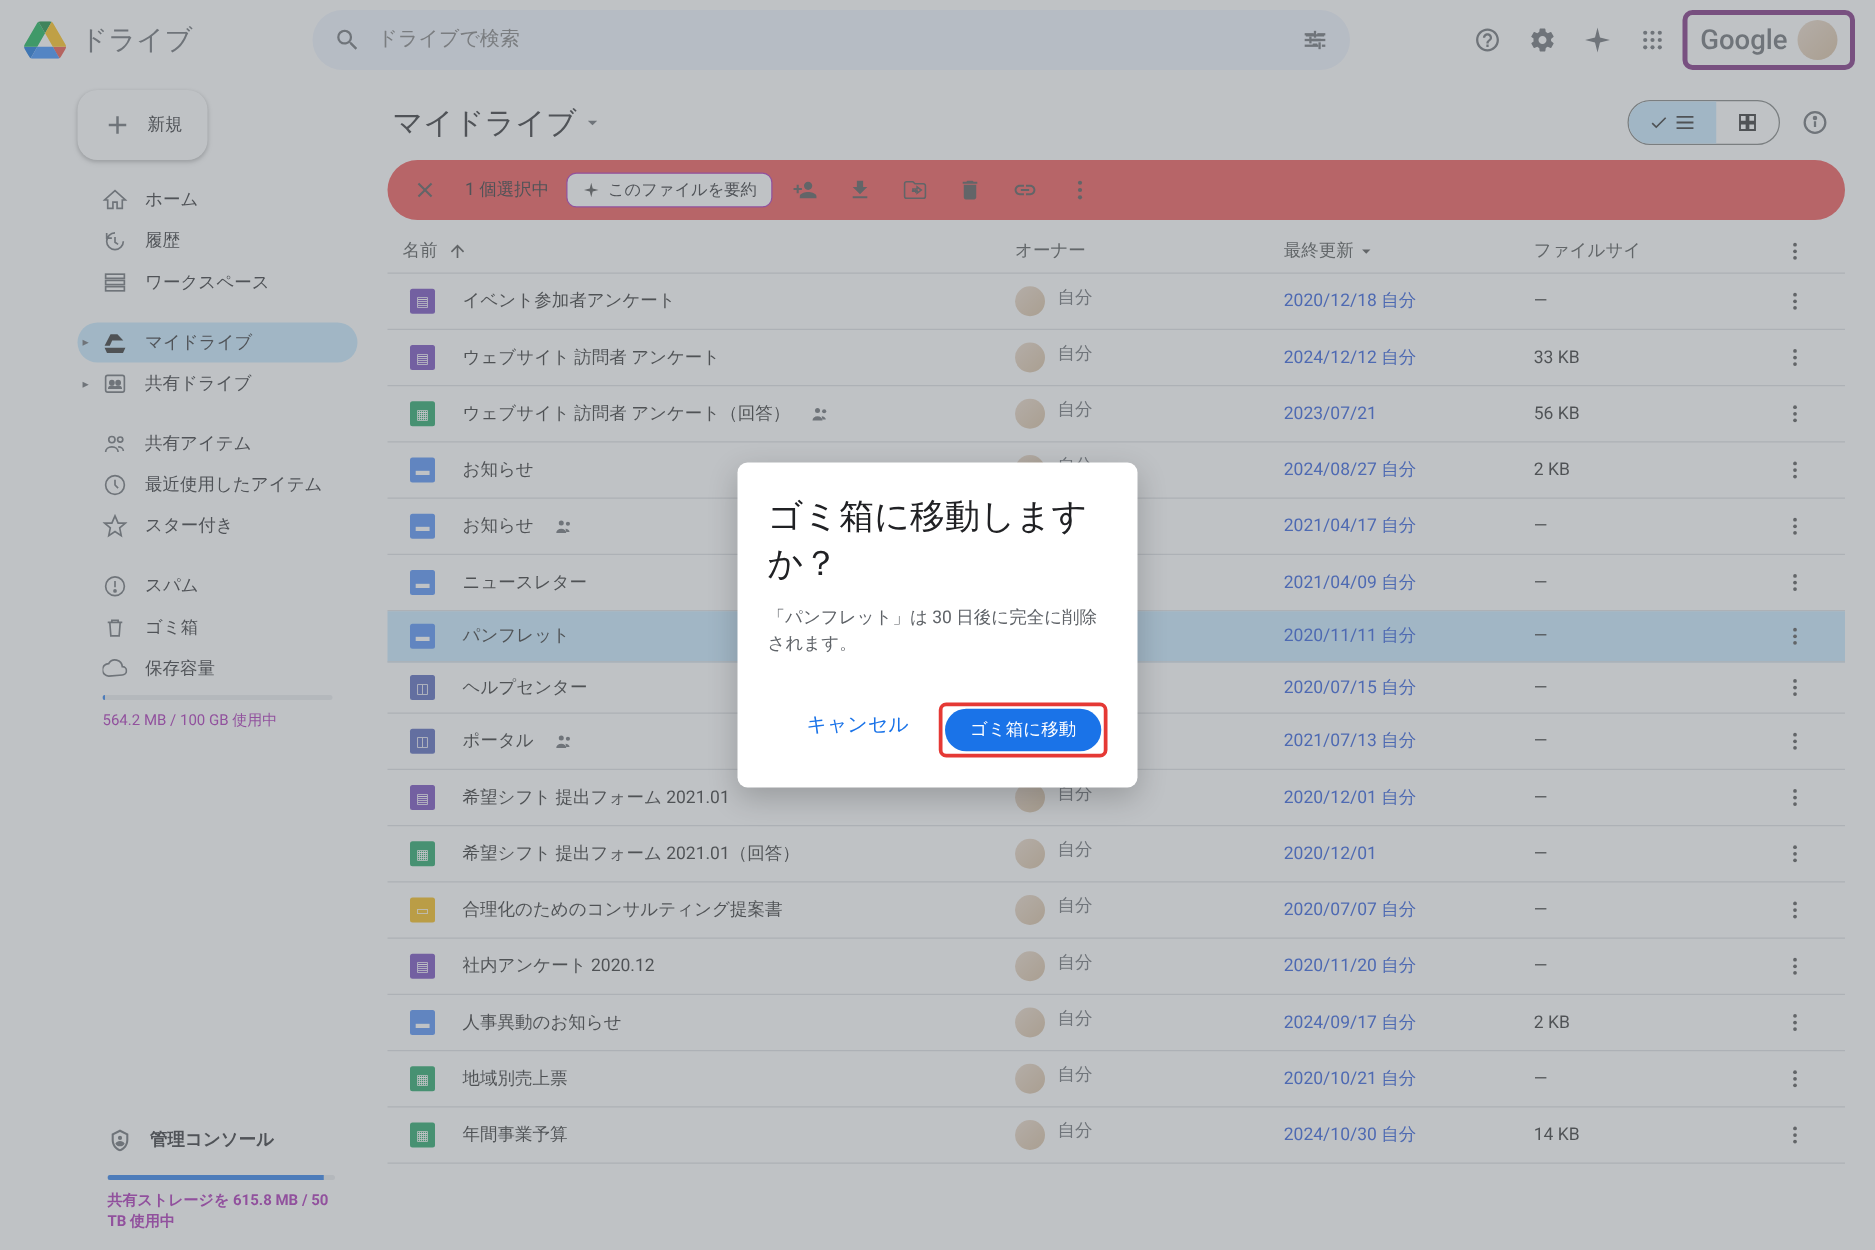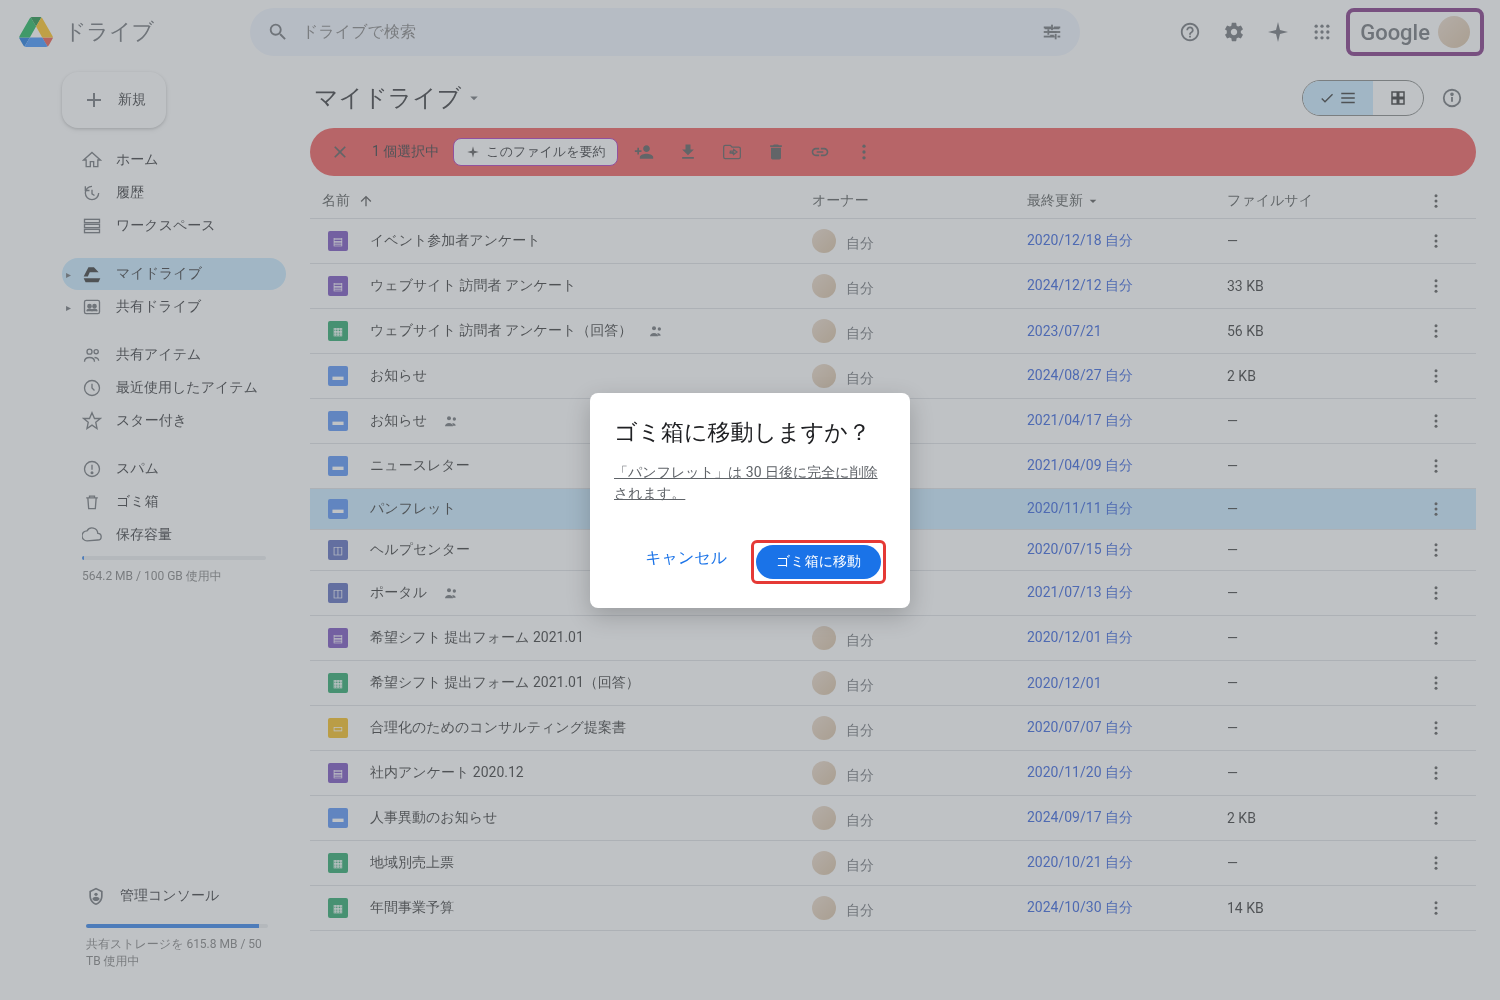--- a/index.html
+++ b/index.html
@@ -21,51 +21,51 @@
 .new-btn-label { font-size: 14px; font-weight: 500; }
 .nav-item { display: flex; align-items: center; gap: 14px; padding: 6px 12px 6px 20px; border-radius: 20px; cursor: pointer; font-size: 14px; color: #202124; margin: 1px 0; }
 .nav-item.active { background: #c2e7ff; }
 .nav-item.expandable::before { content: "▸"; position: absolute; margin-left: -16px; font-size: 10px; color: #5f6368; }
 .nav-item .nav-icon { width: 20px; height: 20px; display: flex; align-items: center; justify-content: center; color: #5f6368; }
 .nav-item.active .nav-icon { color: #1f1f1f; }
 .nav-spacer { height: 14px; }
 .storage-bar-wrap { padding: 4px 20px; }
 .storage-bar { height: 4px; background: #e8eaed; border-radius: 2px; overflow: hidden; margin-bottom: 8px; }
 .storage-bar-fill { height: 100%; background: #1a73e8; width: 1%; }
-.storage-text { font-size: 12px; color: #737373; padding: 0 0; }
-.sidebar-bottom { position:absolute; bottom:26px; width:230px; padding:0 4px;}
+.storage-text { font-size: 12px; color: #a21caf; padding: 0 0; }
+.sidebar-bottom { position:absolute; bottom:10px; width:230px; padding:0 4px;font-weight:bold;}
 .content { flex: 1; padding: 0 16px 0 4px; overflow: hidden; display: flex; flex-direction: column; }
 .content-header { display: flex; align-items: center; padding: 14px 12px 10px 12px; gap: 8px; }
 .breadcrumb { font-size: 24px; color: #202124; display: flex; align-items: center; gap: 4px; cursor:pointer; }
 .view-toggle { margin-left: auto; display: flex; border: 1px solid #747775; border-radius: 20px; overflow: hidden; }
 .view-toggle-btn { padding: 8px 16px; display: flex; align-items: center; gap: 4px; cursor: pointer; }
 .view-toggle-btn.active { background: #c2e7ff; }
 .selection-bar { display: flex; align-items: center; gap: 8px; background: #ef4444; border-radius: 28px; padding: 6px 12px; margin: 0 8px 8px 8px; }
 .sel-count { font-size: 14px; padding: 0 6px; }
 .chip { display: flex; align-items: center; gap: 6px; padding: 4px 12px; border: 1px solid #a21caf; border-radius: 8px; font-size: 13px; cursor: pointer; background:#fff;}
 .action-icon { width: 36px; height: 36px; display: flex; align-items: center; justify-content: center; border-radius: 50%; cursor: pointer; color: #444; }
 .table-wrap { flex: 1; overflow-y: auto; padding: 0 8px; }
 .table-header { display: flex; align-items: center; padding: 8px 12px; font-size: 14px; color: #444746; font-weight: 500; border-bottom: 1px solid #dadce0; }
 .col-name { flex: 0 0 490px; display: flex; align-items: center; gap: 8px; }
 .col-owner { flex: 0 0 215px; }
 .col-updated { flex: 0 0 200px; display:flex; align-items:center; gap:2px;}
 .col-size { flex: 0 0 200px; }
 .col-menu { flex: 0 0 40px; text-align: right; }
 .row { display: flex; align-items: center; padding: 10px 12px; font-size: 14px; color: #1f1f1f; border-bottom: 1px solid #dadce0; cursor: pointer; }
 .row.selected { background: #c2e7ff; }
 .row .file-icon { width: 20px; height: 20px; margin: 0 14px 0 6px; flex-shrink: 0; }
-.row .owner-cell { display: flex; align-items: flex-end; gap: 10px; color: #5f6368; }
+.row .owner-cell { display: flex; align-items: flex-start; gap: 10px; color: #5f6368; }
 .row .owner-avatar { width: 24px; height: 24px; border-radius: 50%; background: linear-gradient(135deg,#e8d5c4,#d4b896); }
 .row .updated-cell { color: #1d4ed8; }
 .row .size-cell { color: #1f1f1f; }
 .shared-icon { margin-left: 8px; color: #5f6368; }
 .overlay { position: absolute; inset: 0; background: rgba(128,134,139,0.5); display: flex; align-items: center; justify-content: center; }
 .dialog { background: #fff; border-radius: 8px; padding: 24px; width: 320px; box-shadow: 0 8px 24px rgba(0,0,0,0.2); }
-.dialog-title { font-size: 23px; margin-bottom: 14px; }
-.dialog-body { font-size: 14px; color: #5f6368; line-height: 1.5; margin-bottom: 36px; text-decoration: underline; }
+.dialog-title { font-size: 28px; margin-bottom: 14px; }
+.dialog-body { font-size: 14px; color: #5f6368; line-height: 1.5; margin-bottom: 36px; }
 .dialog-actions { display: flex; justify-content: flex-end; gap: 8px; }
 .btn-text { padding: 8px 16px; color: #1a73e8; font-size: 16px; font-weight: 400; cursor: pointer; border-radius: 18px; }
 .btn-primary { padding: 8px 20px; background: #1a73e8; color: #fff; font-size: 14px; font-weight: 500; cursor: pointer; border-radius: 20px; }
 .highlight-box { border: 3px solid #e53935; border-radius: 6px; padding: 2px; }
 svg { display: block; }
 .ficon-form{background:#673ab7;} .ficon-doc{background:#4285f4;} .ficon-sheet{background:#0f9d58;} .ficon-site{background:#4758b5;} .ficon-slide{background:#f4b400;}
 .file-icon{border-radius:2px; display:flex;align-items:center;justify-content:center;color:#fff;font-size:11px;}
 </style>
 </head>
 <body>

